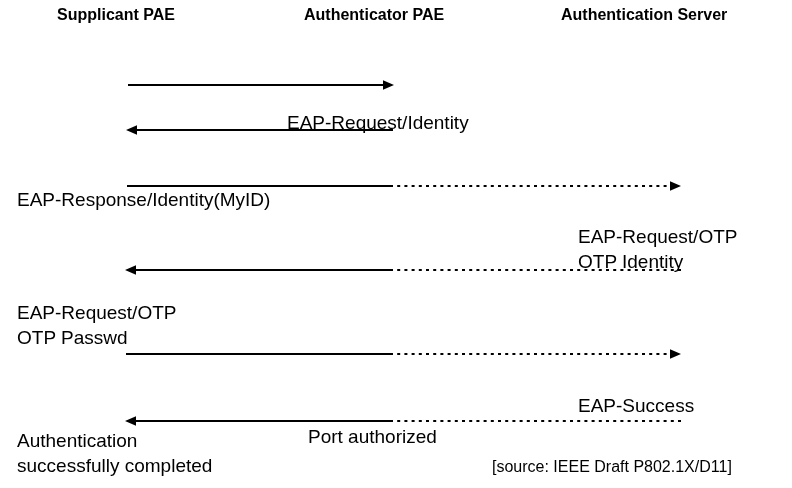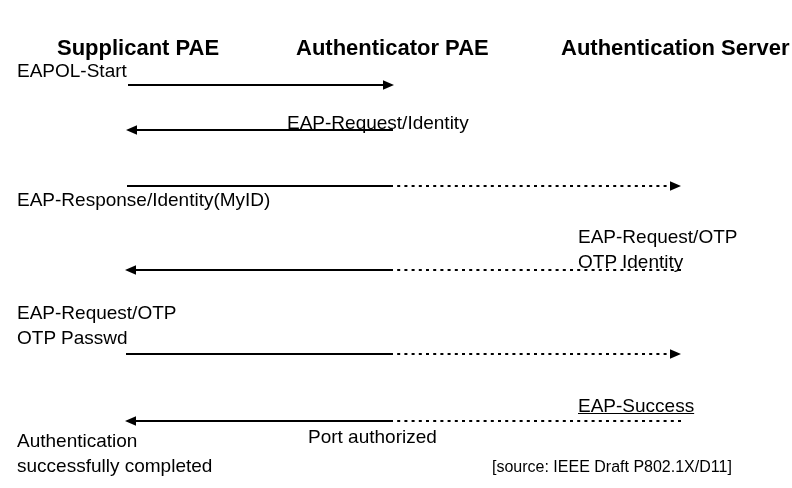--- a/index.html
+++ b/index.html
@@ -11,29 +11,28 @@
     position: relative;
     width: 792px;
     height: 488px;
     background: #ffffff;
     font-family: "Liberation Sans", sans-serif;
     color: #000000;
     overflow: hidden;
   }
   .col-header {
     position: absolute;
-    font-size: 22px;
+    font-size: 16px;
     font-weight: bold;
     white-space: nowrap;
     letter-spacing: 0px;
     top: 6px;
-    margin-top: 29px;
   }
   #hdr-supplicant  { left: 57px; }
-  #hdr-authenticator { left: 296px; }
+  #hdr-authenticator { left: 304px; }
   #hdr-server      { left: 561px; }
 
   .msg-label {
     position: absolute;
     font-size: 19px;
     font-weight: normal;
     white-space: nowrap;
     line-height: 25px;
   }
 
@@ -65,33 +64,32 @@
 </style>
 </head>
 <body>
 
 <div id="diagram">
 
   <div class="col-header" id="hdr-supplicant">Supplicant PAE</div>
   <div class="col-header" id="hdr-authenticator">Authenticator PAE</div>
   <div class="col-header" id="hdr-server">Authentication Server</div>
 
-  <div class="msg-label" style="left:17px; top:58px;">EAPOL-Start</div>
 
   <div class="msg-label" style="left:287px; top:110px;">EAP-Request/Identity</div>
 
   <div class="msg-label" style="left:17px; top:159px;margin-top:28px;">EAP-Response/Identity(MyID)</div>
 
   <div class="msg-label" style="left:578px; top:224px;">EAP-Request/OTP</div>
   <div class="msg-label" style="left:578px; top:249px;">OTP Identity</div>
 
   <div class="msg-label" style="left:17px; top:300px;">EAP-Request/OTP</div>
   <div class="msg-label" style="left:17px; top:325px;">OTP Passwd</div>
 
-  <div class="msg-label" style="left:578px; top:393px;text-decoration:underline;">EAP-Success</div>
+  <div class="msg-label" style="left:578px; top:393px;">EAP-Success</div>
 
   <div class="msg-label" style="left:17px; top:428px;">Authentication</div>
 
   <div class="msg-label" style="left:308px; top:424px;">Port authorized</div>
   <div class="msg-label" style="left:17px; top:453px;text-align:right;">successfully completed</div>
 
   <div id="source-note">[source: IEEE Draft P802.1X/D11]</div>
 
   <svg id="arrow-layer" viewBox="0 0 792 488">
 

